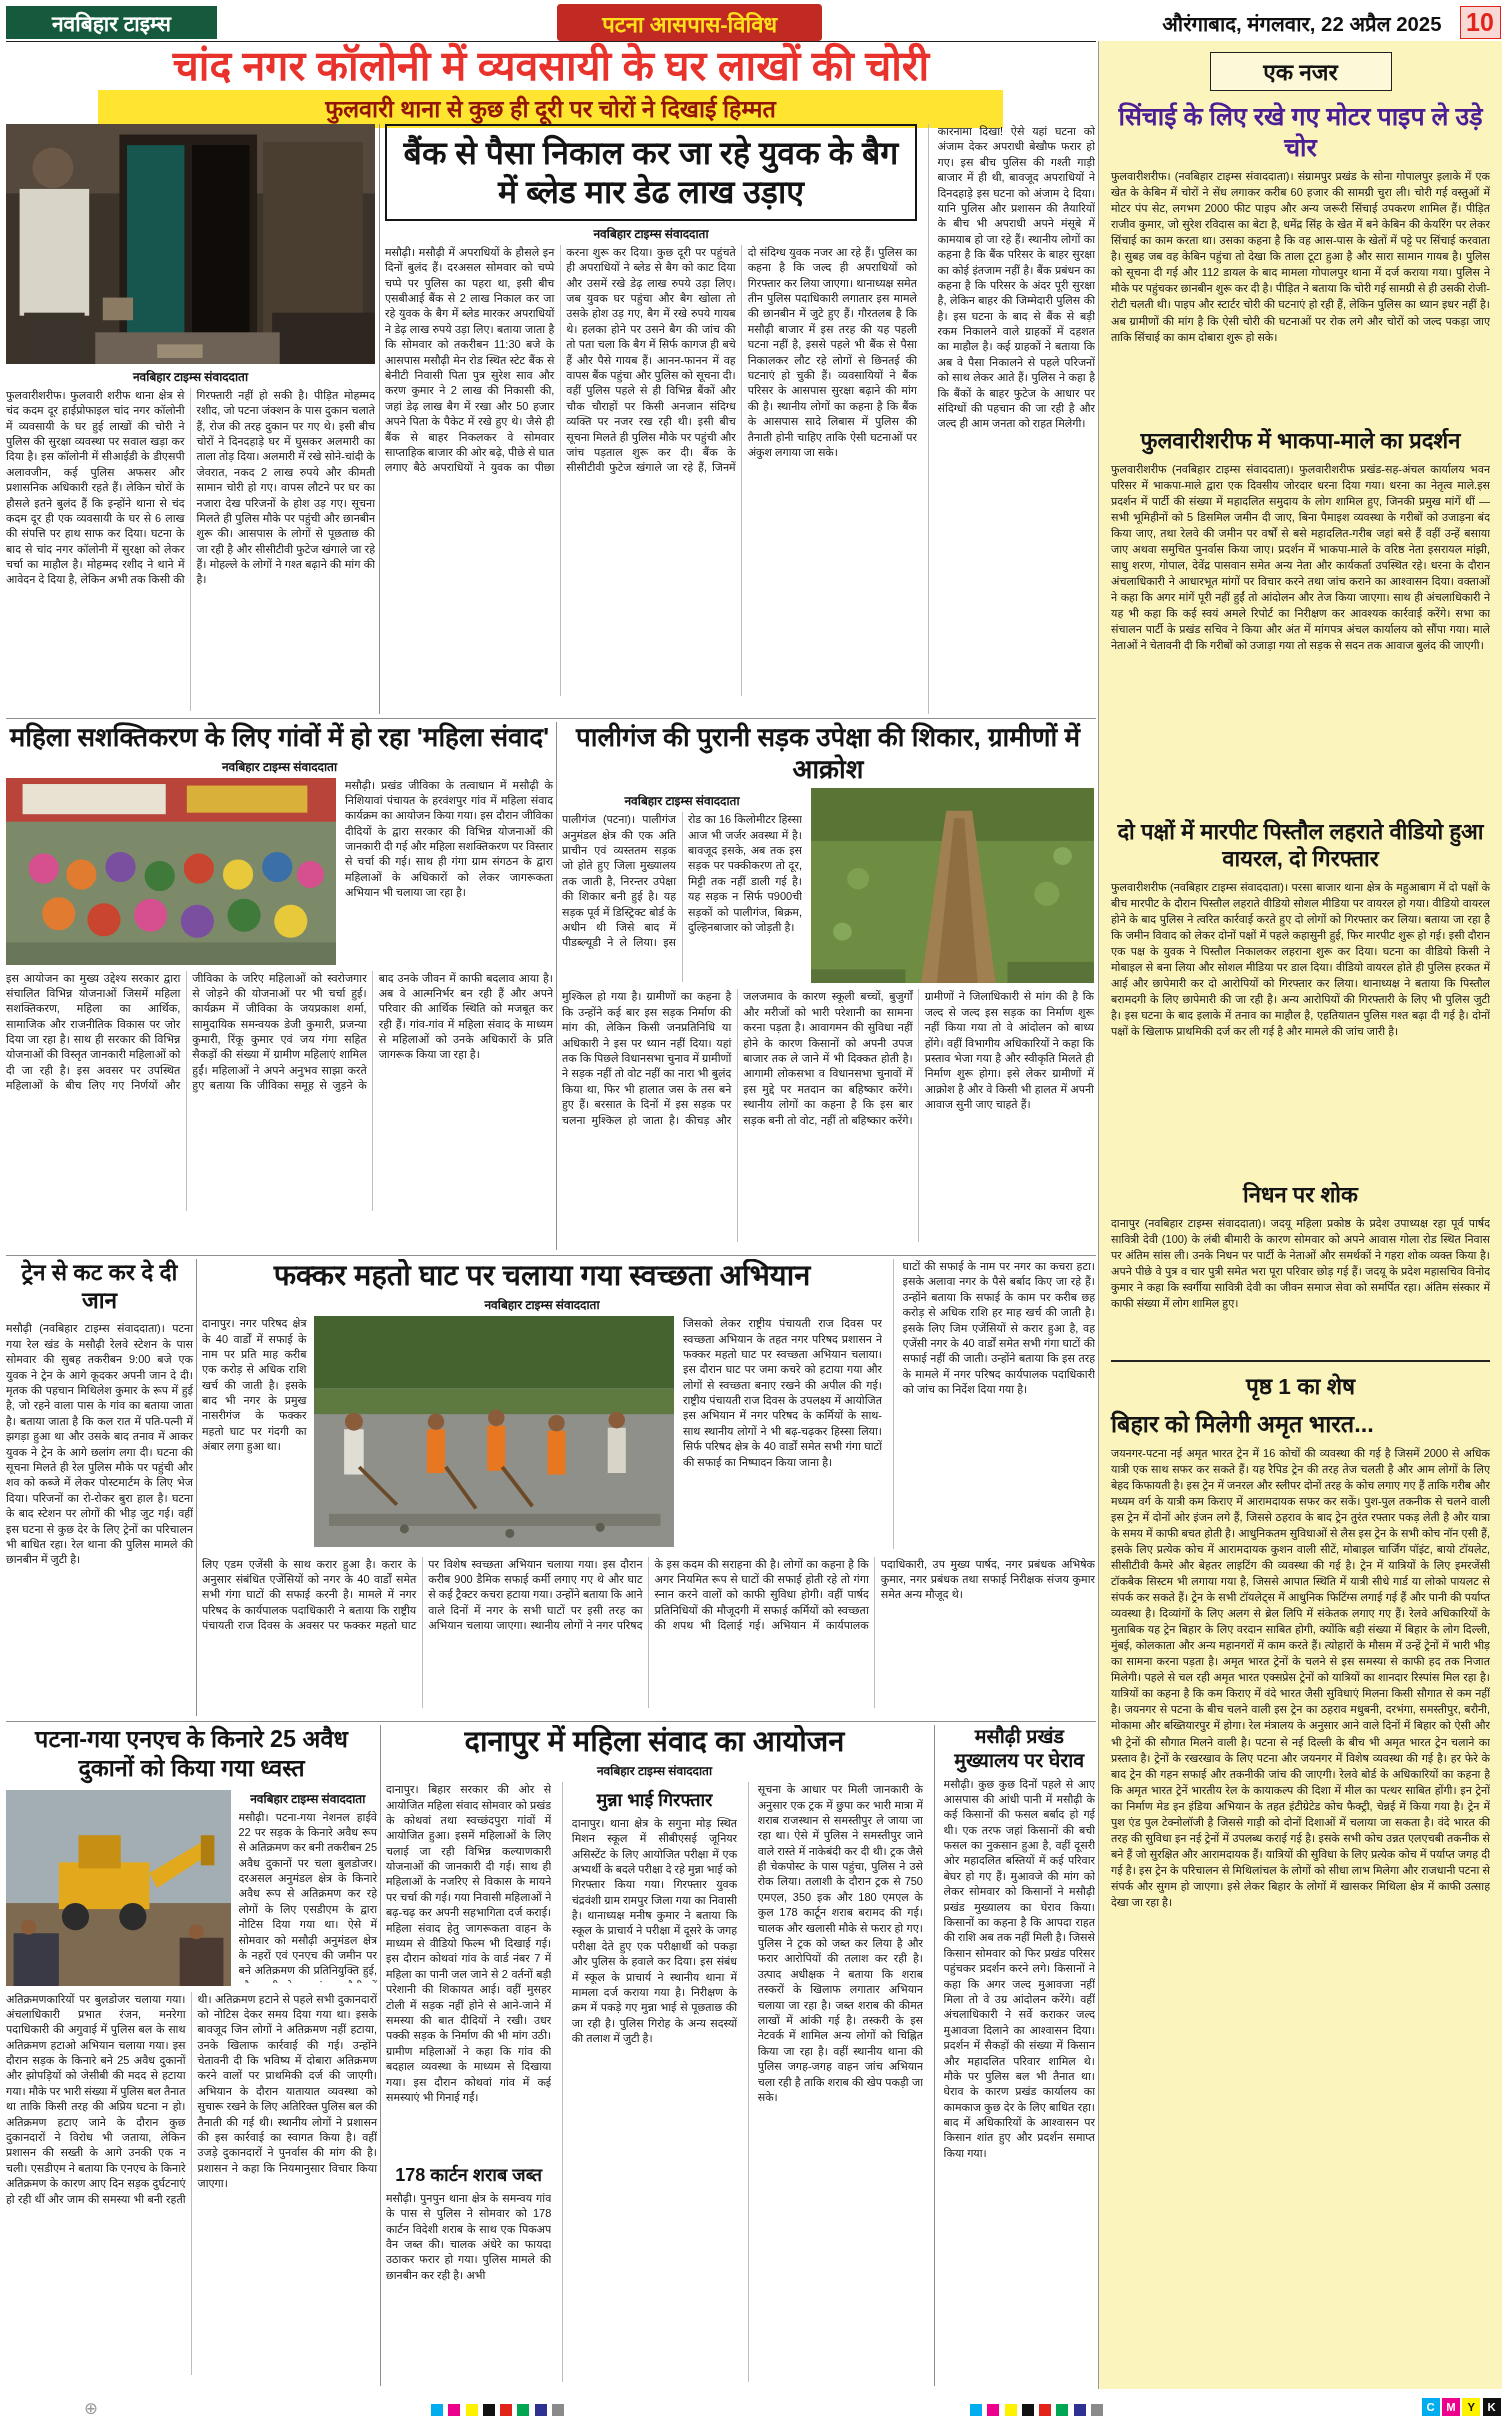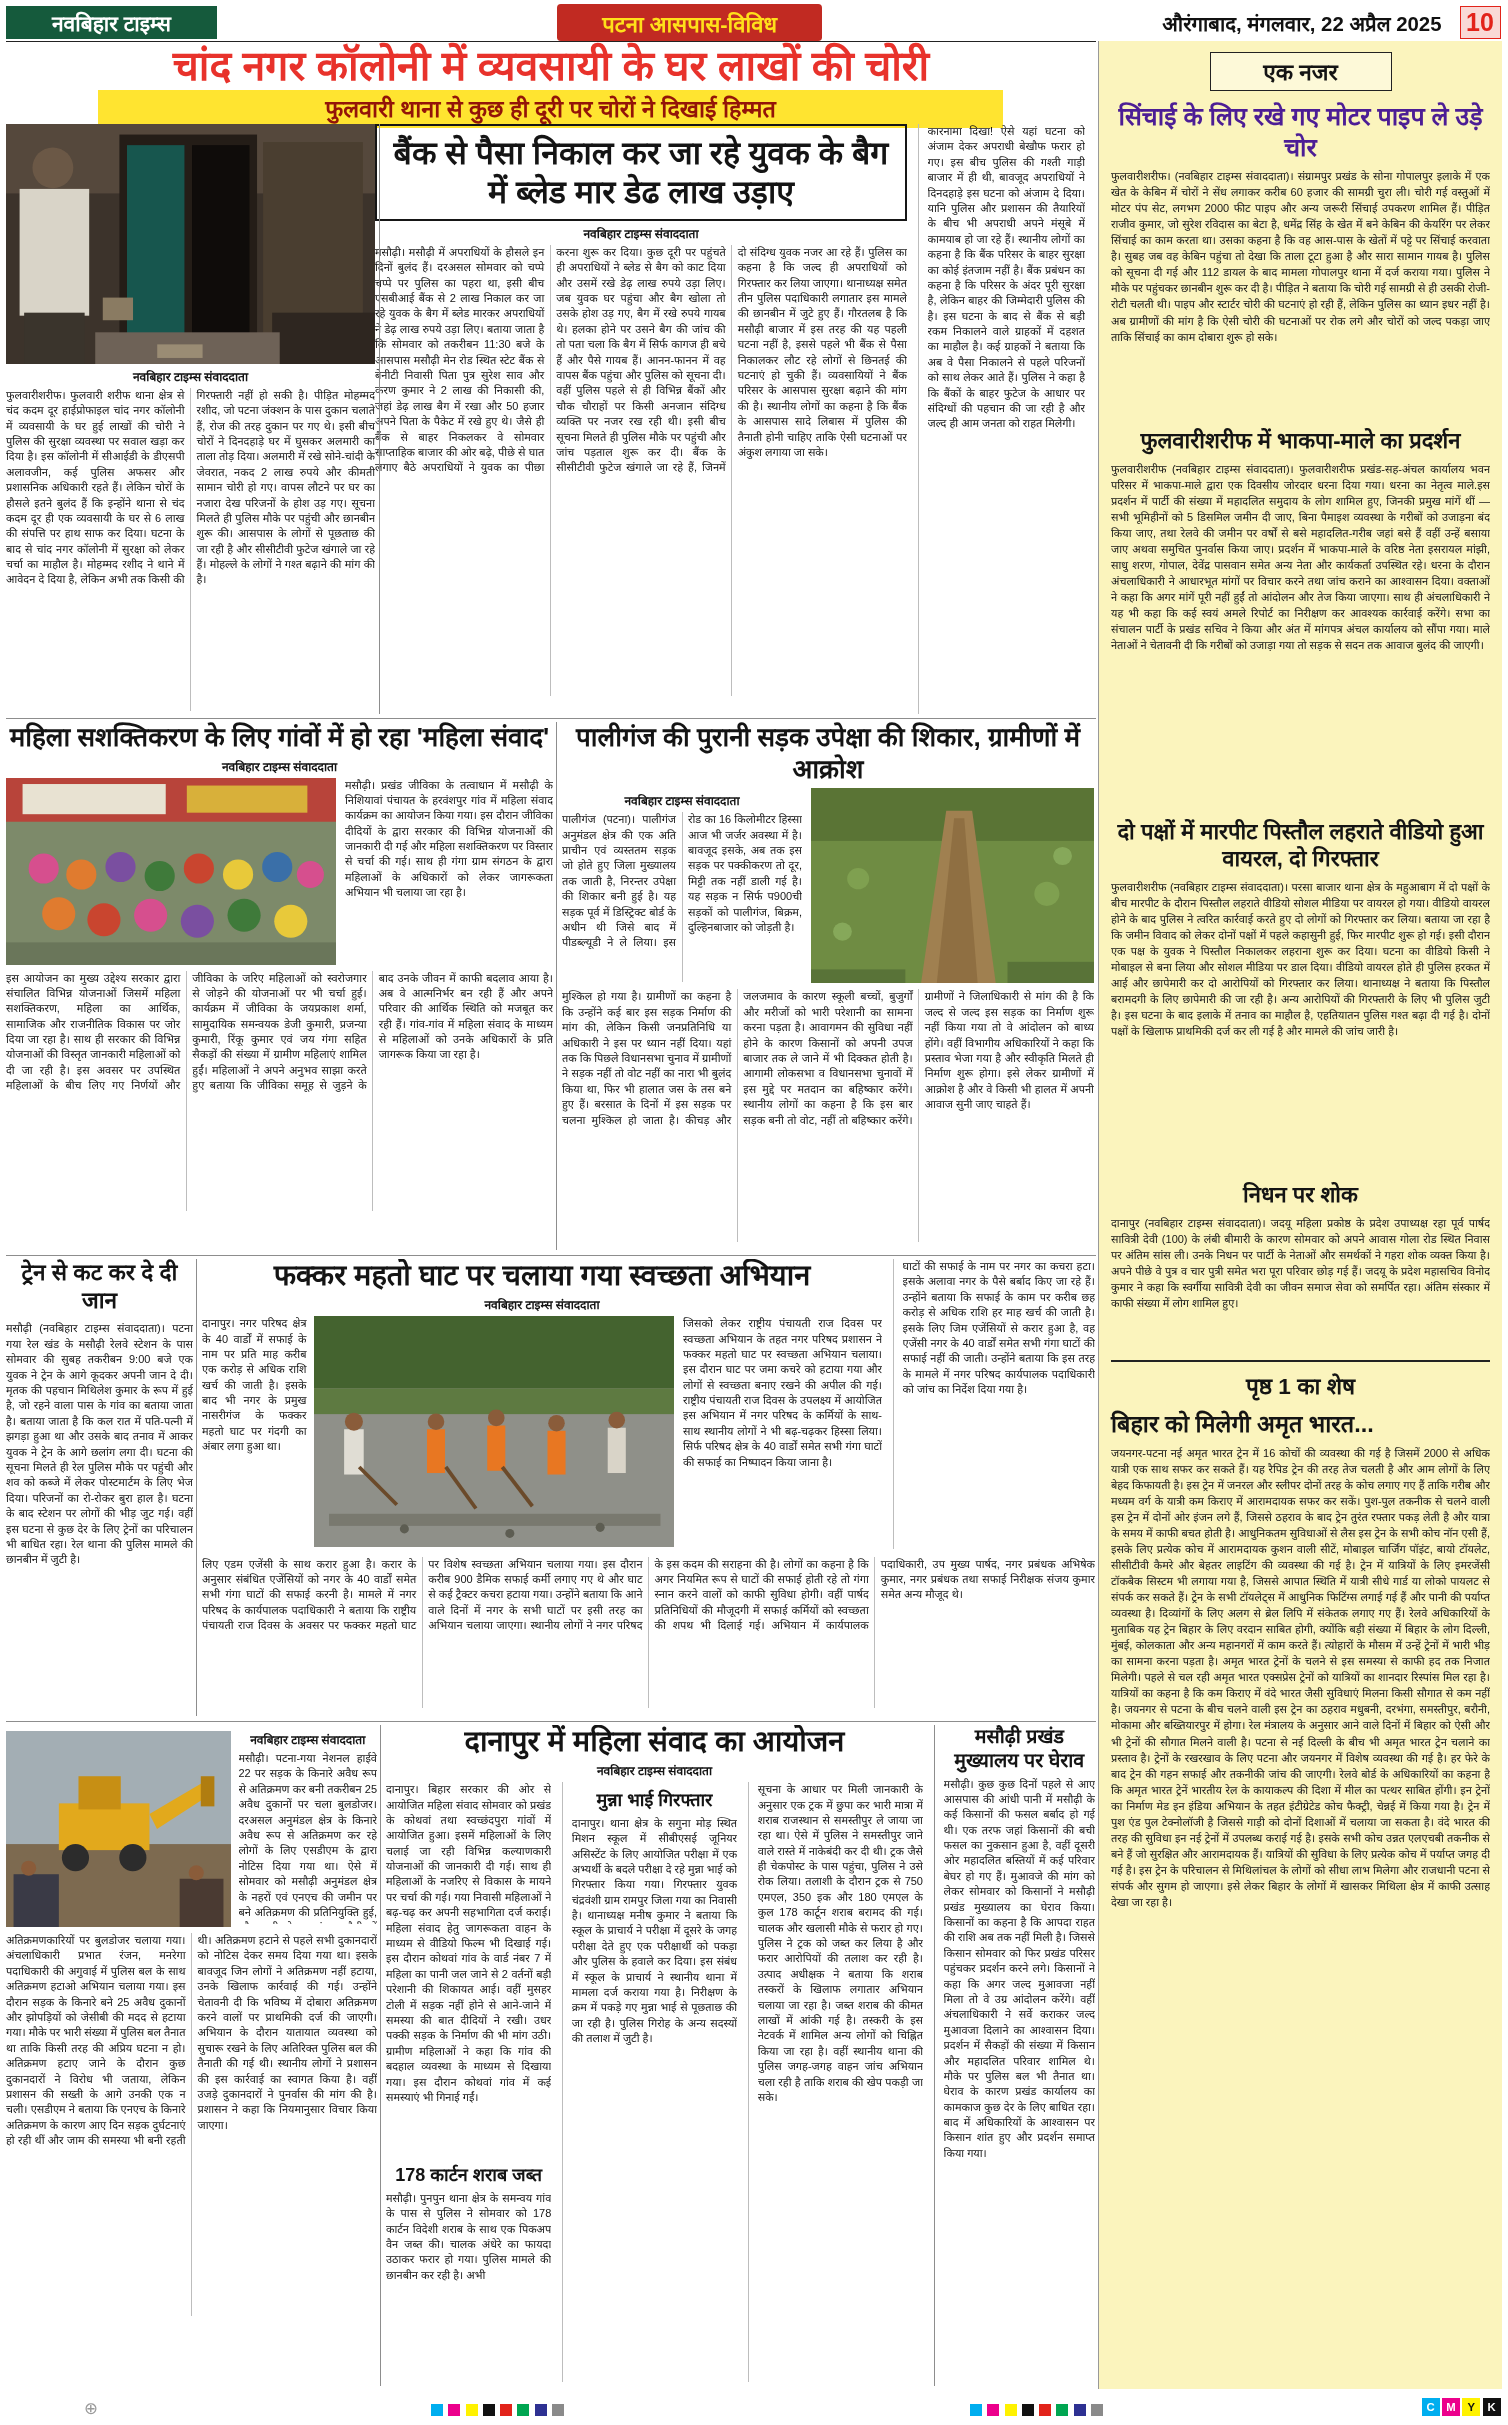--- a/index.html
+++ b/index.html
@@ -33,21 +33,21 @@
   figure svg { display:block; width:100%; height:100%; }
   .hrule { position:absolute; height:0; border-top:0.8px solid #8d8d8d; }
   .vrule { position:absolute; width:0; border-left:0.8px solid #8d8d8d; }
 
   
   .blk-leadphoto { position:absolute; left:6px; top:124px; width:369px; height:590px; overflow:hidden; }
   .blk-leadphoto figure { width:100%; height:240px; }
   .blk-leadphoto .bt { height:323px; }
 
   
-  .blk-bank { position:absolute; left:375px; top:124px; width:710px; height:590px; display:flex; overflow:hidden; }
+  .blk-bank { position:absolute; left:385px; top:124px; width:710px; height:590px; display:flex; overflow:hidden; }
   .bank-main { width:532px; }
   .bank-hbox { border:2.3px solid #161616; padding:7.5px 10.6px; text-align:center; font-size:32px; font-weight:bold; line-height:1.22; }
   .bank-main .bt { height:451px; }
   .bank-colR { flex:1; margin-left:10.6px; border-left:0.8px solid #bdbdbd; padding-left:9px; }
   .bank-colR .bt { height:587px; }
 
   
   .blk-mahila { position:absolute; left:6px; top:722px; width:547px; height:528px; overflow:hidden; }
   .art-h2 { text-align:center; font-weight:bold; font-size:26px; line-height:1.22; }
   .mahila-row { display:flex; margin-top:1.5px; }
@@ -292,20 +292,21 @@
         </div>
       </div>
       <div class="ghat-colR">
         <div class="bt">घाटों की सफाई के नाम पर नगर का कचरा हटा। इसके अलावा नगर के पैसे बर्बाद किए जा रहे हैं। उन्होंने बताया कि सफाई के काम पर करीब छह करोड़ से अधिक राशि हर माह खर्च की जाती है। इसके लिए जिम एजेंसियों से करार हुआ है, वह एजेंसी नगर के 40 वार्डों समेत सभी गंगा घाटों की सफाई नहीं की जाती। उन्होंने बताया कि इस तरह के मामले में नगर परिषद कार्यपालक पदाधिकारी को जांच का निर्देश दिया गया है।</div>
       </div>
     </div>
     <div class="bt c4 ghat-bottom">लिए एडम एजेंसी के साथ करार हुआ है। करार के अनुसार संबंधित एजेंसियों को नगर के 40 वार्डों समेत सभी गंगा घाटों की सफाई करनी है। मामले में नगर परिषद के कार्यपालक पदाधिकारी ने बताया कि राष्ट्रीय पंचायती राज दिवस के अवसर पर फक्कर महतो घाट पर विशेष स्वच्छता अभियान चलाया गया। इस दौरान करीब 900 डैमिक सफाई कर्मी लगाए गए थे और घाट से कई ट्रैक्टर कचरा हटाया गया। उन्होंने बताया कि आने वाले दिनों में नगर के सभी घाटों पर इसी तरह का अभियान चलाया जाएगा। स्थानीय लोगों ने नगर परिषद के इस कदम की सराहना की है। लोगों का कहना है कि अगर नियमित रूप से घाटों की सफाई होती रहे तो गंगा स्नान करने वालों को काफी सुविधा होगी। वहीं पार्षद प्रतिनिधियों की मौजूदगी में सफाई कर्मियों को स्वच्छता की शपथ भी दिलाई गई। अभियान में कार्यपालक पदाधिकारी, उप मुख्य पार्षद, नगर प्रबंधक अभिषेक कुमार, नगर प्रबंधक तथा सफाई निरीक्षक संजय कुमार समेत अन्य मौजूद थे।</div>
   </section>
 
   <section class="blk-nh">
+    <h2 class="nh-h">पटना-गया एनएच के किनारे 25 अवैध दुकानों को किया गया ध्वस्त</h2>
     <div class="nh-row">
       <figure>
         <svg viewBox="0 0 298 260" preserveAspectRatio="none" aria-hidden="true">
           <rect width="298" height="260" fill="#a3aeb4"></rect>
           <rect x="0" y="150" width="298" height="110" fill="#7d6a50"></rect>
           <rect x="70" y="96" width="120" height="62" fill="#e2a91c"></rect>
           <rect x="96" y="60" width="56" height="44" fill="#c78f14"></rect>
           <polygon points="190,110 258,70 268,86 200,130" fill="#e2a91c"></polygon>
           <rect x="258" y="60" width="18" height="40" fill="#b07d10"></rect>
           <circle cx="92" cy="168" r="18" fill="#2c2c2c"></circle>

